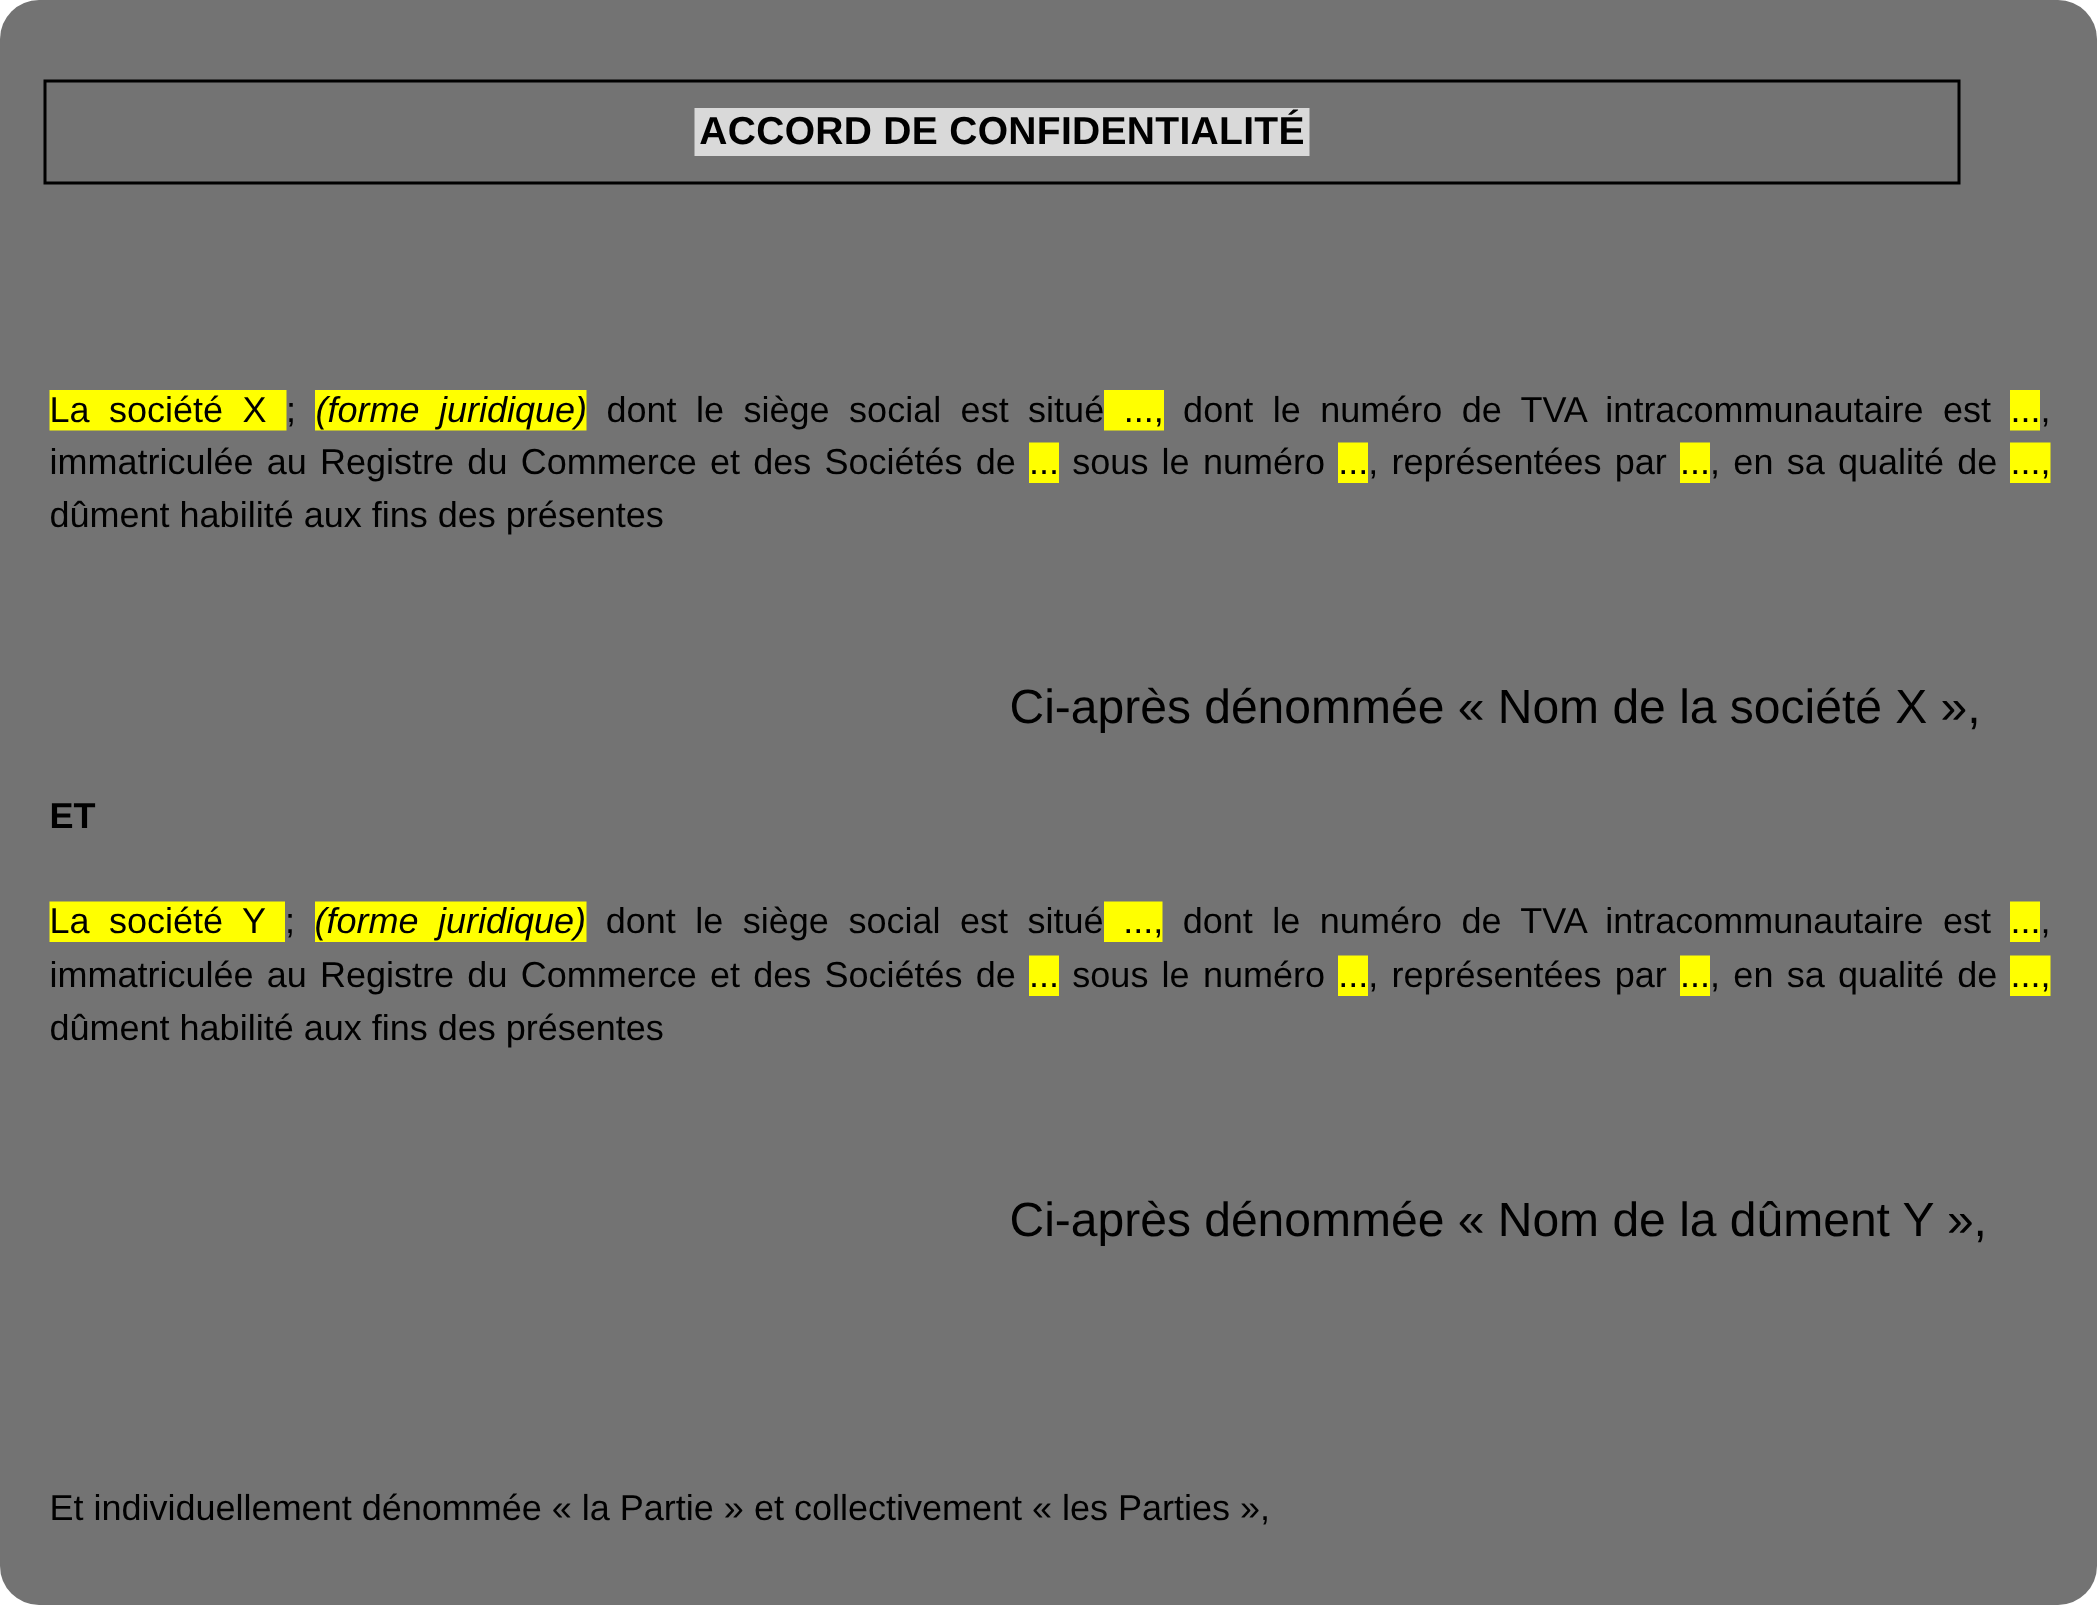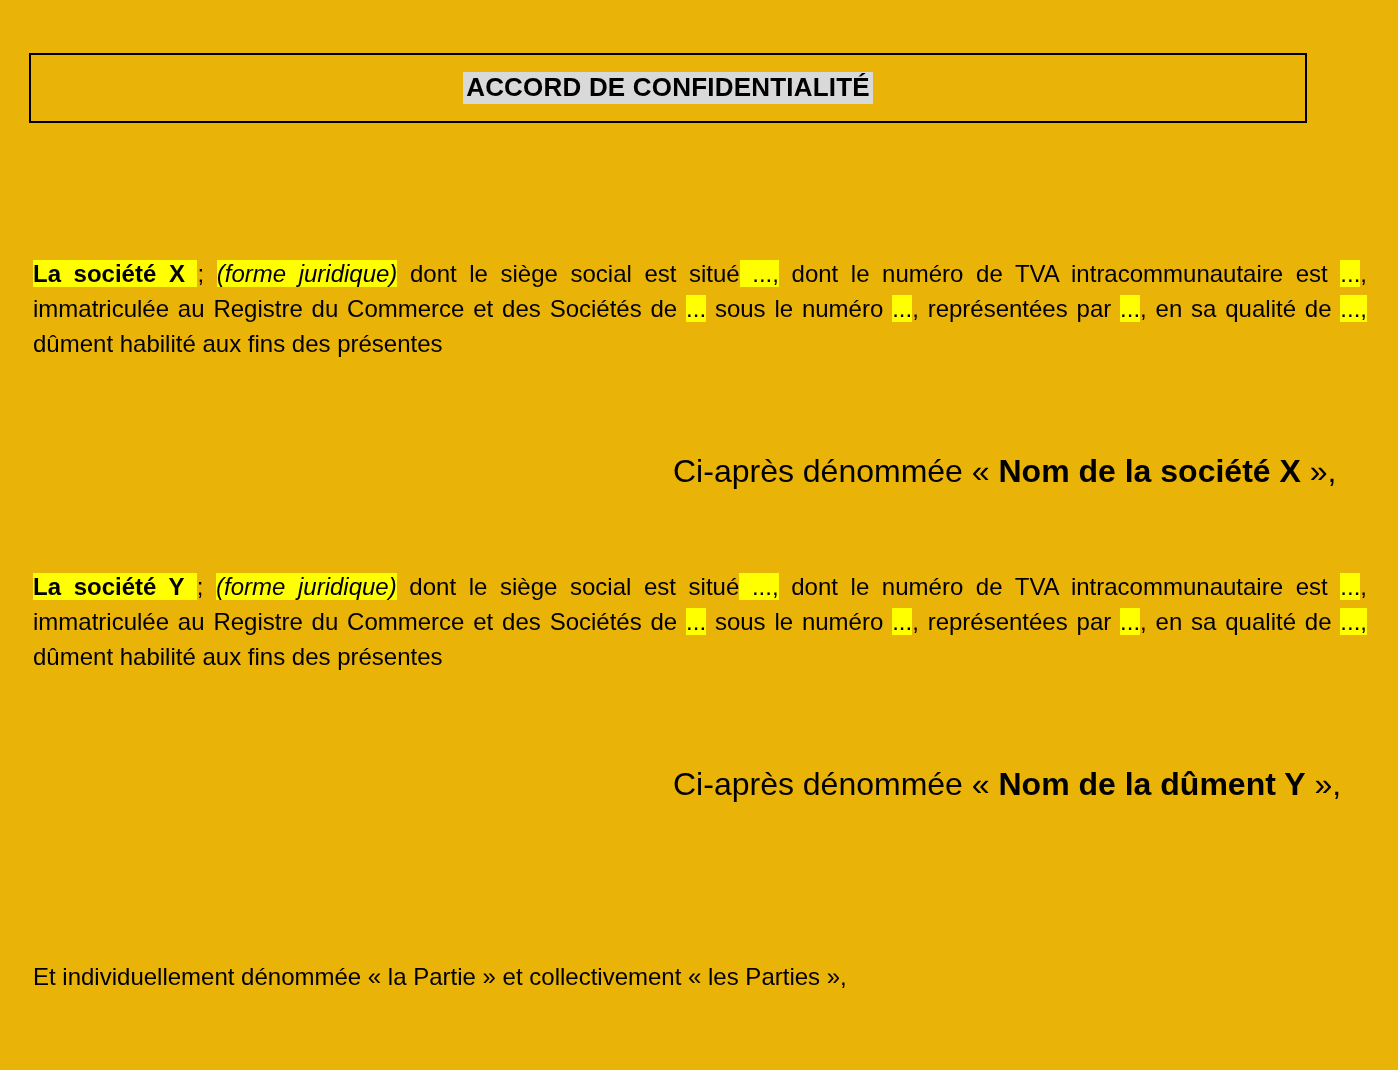--- a/index.html
+++ b/index.html
@@ -11,21 +11,22 @@
     width: 1398px;
     height: 1070px;
     font-family: "Liberation Sans", sans-serif;
     color: #000000;
     overflow: hidden;
   }
   .page {
     position: relative;
     width: 1398px;
     height: 1070px;
-    background: #eab308;
+    background: #737373;
+    border-radius: 26px;
   }
 
   
   .title-box {
     position: absolute;
     left: 29px;
     top: 53px;
     width: 1278px;
     height: 70px;
     border: 2px solid #000000;
@@ -61,21 +62,21 @@
   .para {
     font-size: 24px;
     line-height: 1.46;
     text-align: justify;
     text-justify: inter-word;
   }
 
   .hl {
     background: #ffff00;
   }
-  .b { font-weight: bold; }
+  .b { font-weight: normal; }
   .i { font-style: italic; margin-top: 20px; }
 
   .centerish {
     font-size: 32px;
     line-height: 1.3;
     text-align: left;
     padding-left: 640px;
   }
 
   .spacer-lg { height: 56px; }
@@ -103,20 +104,21 @@
     <div class="spacer-lg"></div>
 
     <div class="para"><span class="hl b">La société X </span><span>; </span><span class="hl i">(forme juridique)</span><span> dont le siège social est situé</span><span class="hl"> ...,</span><span> dont le numéro de TVA intracommunautaire est </span><span class="hl">...</span><span>, immatriculée au Registre du Commerce et des Sociétés de </span><span class="hl">...</span><span> sous le numéro </span><span class="hl">...</span><span>, représentées par </span><span class="hl">...</span><span>, en sa qualité de </span><span class="hl">...,</span><span> dûment habilité aux fins des présentes</span></div>
 
     <div class="spacer-xl"></div>
 
     <div class="centerish"><span>Ci-après dénommée « </span><span class="b">Nom de la société X</span><span> »,</span></div>
 
     <div class="spacer-md"></div>
 
+    <div class="lbl">ET</div>
 
     <div class="spacer-md"></div>
 
     <div class="para"><span class="hl b">La société Y </span><span>; </span><span class="hl i">(forme juridique)</span><span> dont le siège social est situé</span><span class="hl"> ...,</span><span> dont le numéro de TVA intracommunautaire est </span><span class="hl">...</span><span>, immatriculée au Registre du Commerce et des Sociétés de </span><span class="hl">...</span><span> sous le numéro </span><span class="hl">...</span><span>, représentées par </span><span class="hl">...</span><span>, en sa qualité de </span><span class="hl">...,</span><span> dûment habilité aux fins des présentes</span></div>
 
     <div class="spacer-xl"></div>
 
     <div class="centerish"><span>Ci-après dénommée « </span><span class="b">Nom de la dûment Y</span><span> »,</span></div>
 
     <div class="spacer-xxl"></div>

